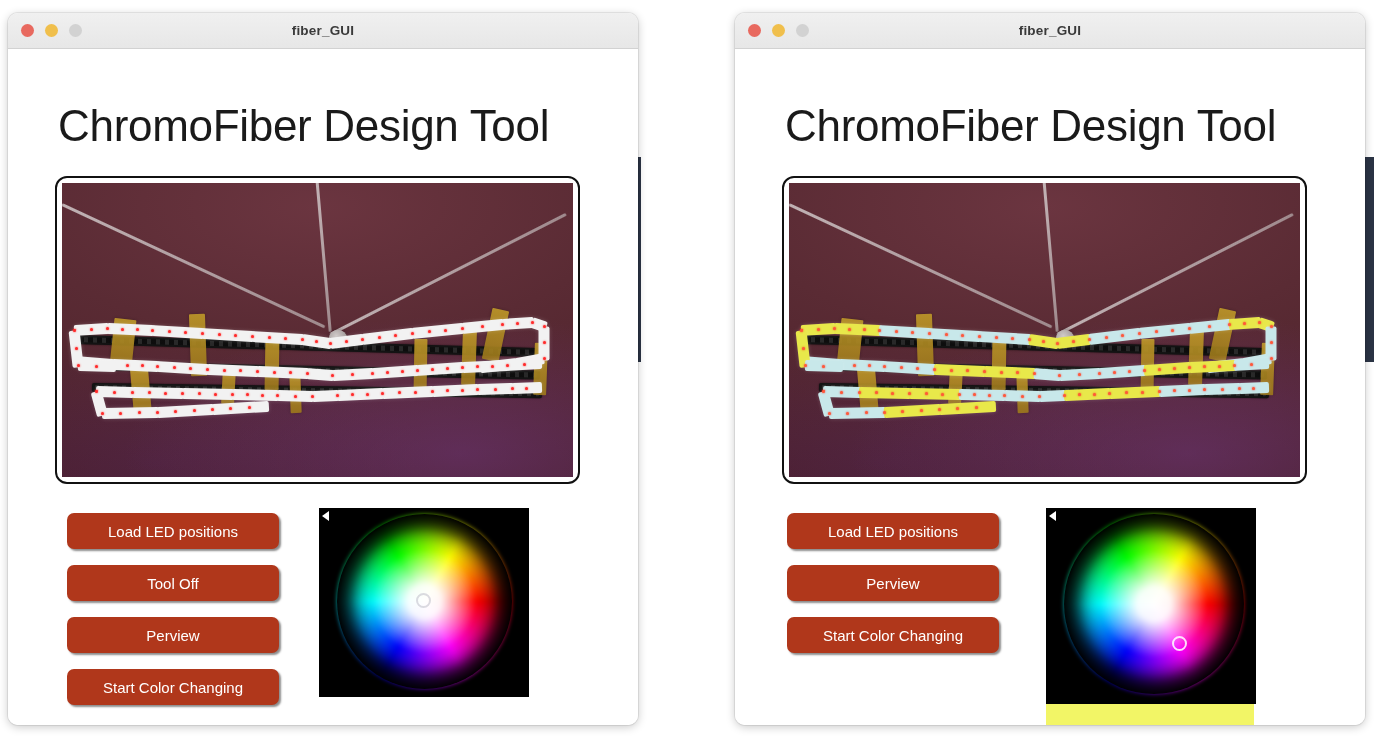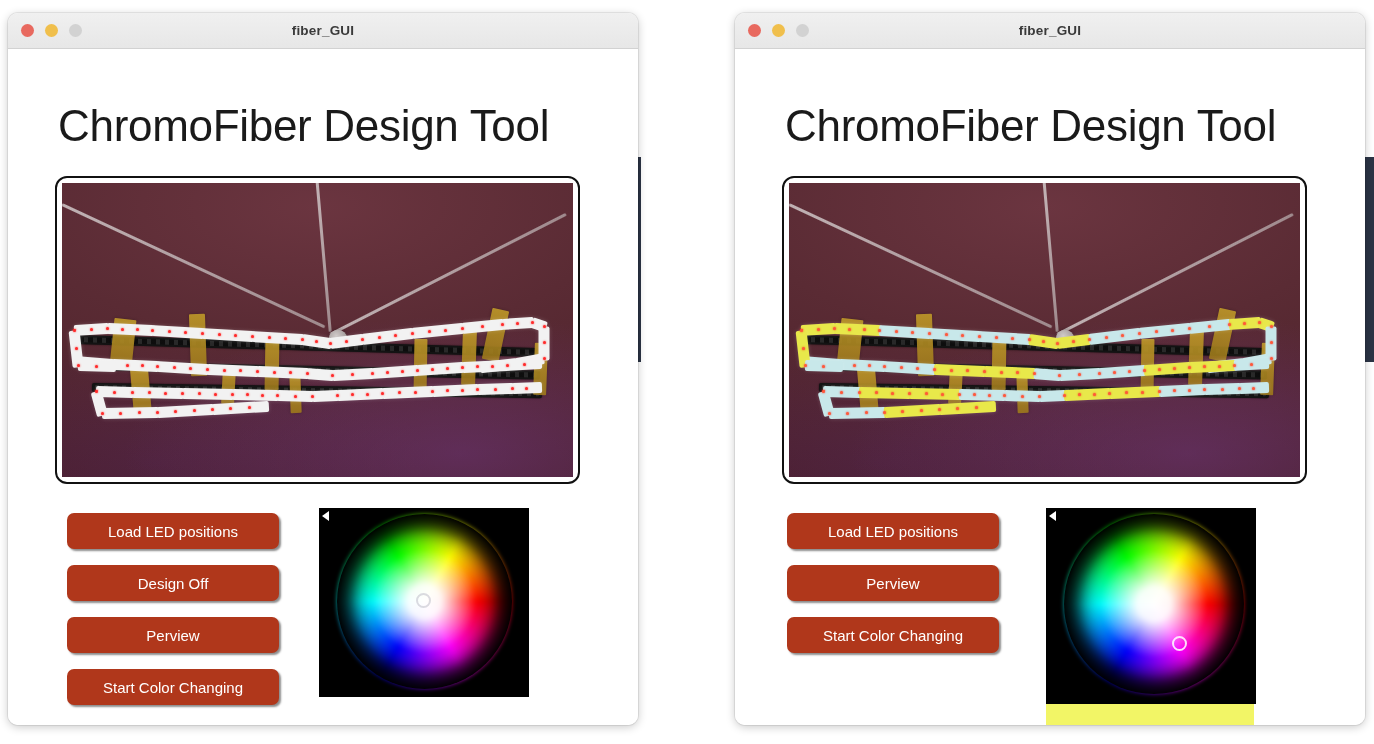--- a/index.html
+++ b/index.html
@@ -371,21 +371,21 @@
             <div class="seg" style="left: 150px; top: 221px; width: 57.0818px; transform: rotate(-3.12213deg); background: rgb(242, 242, 242);"></div>
             <span class="dot" style="left: 149px; top: 225px; background: rgb(255, 43, 43);"></span>
             <span class="dot" style="left: 167.333px; top: 224px; background: rgb(255, 43, 43);"></span>
             <span class="dot" style="left: 185.667px; top: 223px; background: rgb(255, 43, 43);"></span>
           </div>
       </div>
     </div>
 
     <div class="btn-col" style="left:59px;top:464px;width:212px;gap:16px;">
       <button class="btn" style="height:36px;background:#b0371b;">Load LED positions</button>
-      <button class="btn" style="height:36px;background:#b0371b;">Design Off</button>
+      <button class="btn" style="height:36px;background:#b0371b;">Tool Off</button>
       <button class="btn" style="height:36px;background:#b0371b;">Perview</button>
       <button class="btn" style="height:36px;background:#b0371b;">Start Color Changing</button>
     </div>
 
     <div class="picker" style="left:311px;top:459px;width:210px;height:200px;">
       <div class="wheel-box" style="width:210px;height:189px;">
         <div class="wheel" style="left:18px;top:6px;width:175px;height:175px;"></div>
         <div class="wheel-mask" style="left:18px;top:6px;width:175px;height:175px;"></div>
         <span class="wheel-arrow"></span>
         <span class="cursor-ring faint" style="left:97px;top:85px;width:15px;height:15px;"></span>

